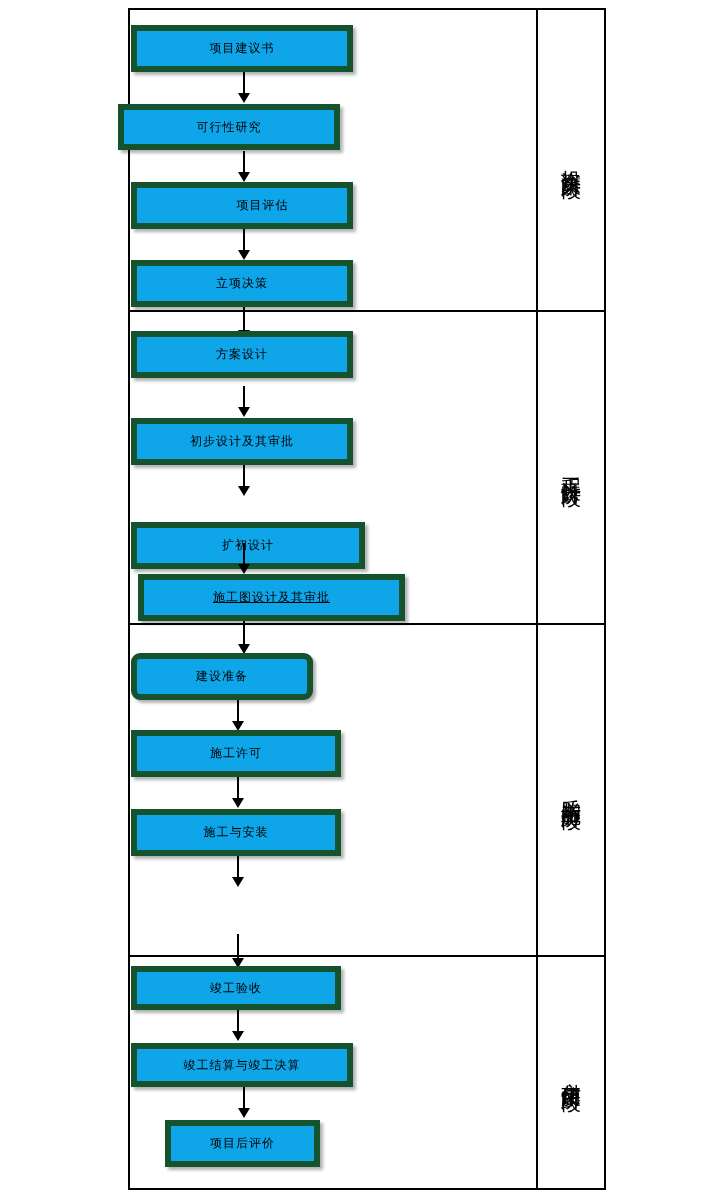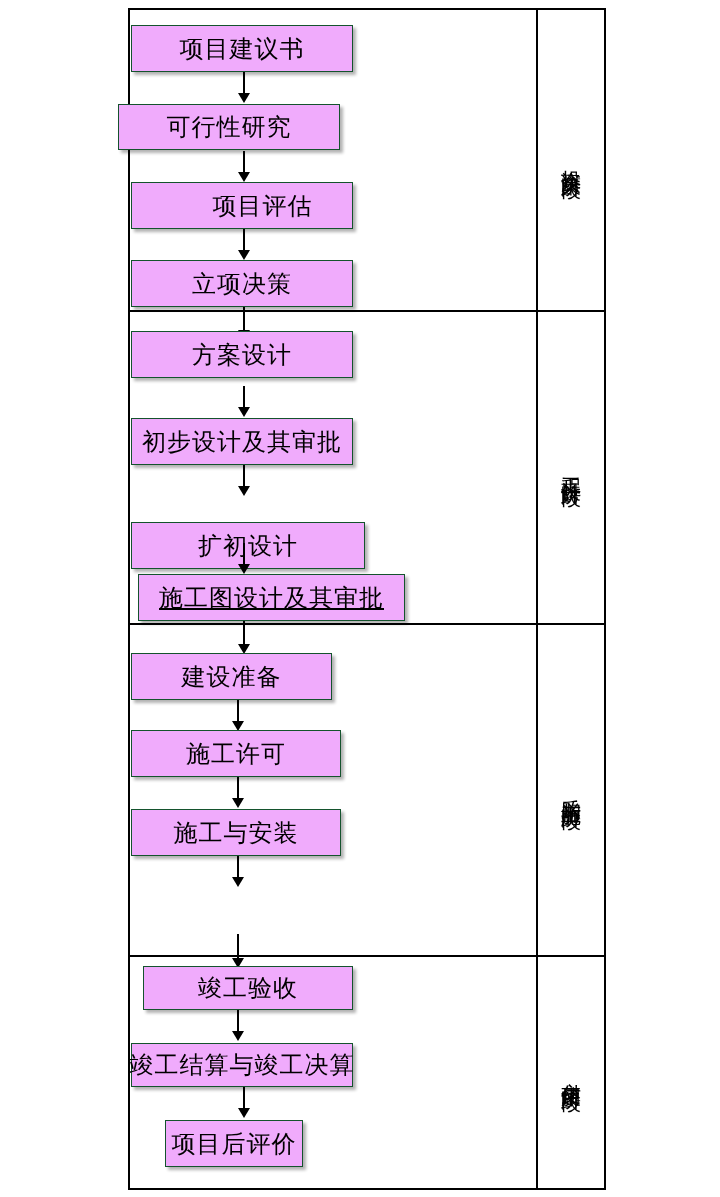--- a/index.html
+++ b/index.html
@@ -45,27 +45,27 @@
     left: 128px;
     width: 478px;
     height: 2px;
     background: #000;
   }
 
   
   .node {
     position: absolute;
     box-sizing: border-box;
-    border: 1px solid #14532d;
-    background: #f0abfc;
+    border: 6px solid #14532d;
+    background: #0ea5e9;
     box-shadow: 3px 3px 3px rgba(0,0,0,0.30);
     display: flex;
     align-items: center;
     justify-content: center;
-    font-size: 24px;
+    font-size: 12px;
     color: #000;
     letter-spacing: 1px;
     white-space: nowrap;
   }
 
   
   .arrow {
     position: absolute;
     width: 2px;
     background: #000;
@@ -127,38 +127,38 @@
 
   <div class="node" style="left:131px; top:418px; width:222px; height:47px;">初步设计及其审批</div>
   <div class="arrow" style="left:243px; top:465px; height:22px;"></div>
 
   <div class="node" style="left:131px; top:522px; width:234px; height:47px;">扩初设计</div>
   <div class="arrow" style="left:243px; top:543px; height:22px;"></div>
 
   <div class="node" style="left:138px; top:574px; width:267px; height:47px;text-decoration:underline;">施工图设计及其审批</div>
   <div class="arrow" style="left:243px; top:621px; height:24px;"></div>
 
-  <div class="node" style="left:131px; top:653px; width:201px; height:47px;">建设准备</div>
+  <div class="node" style="left:131px; top:653px; width:182px; height:47px;border-radius:9px;">建设准备</div>
   <div class="arrow" style="left:237px; top:700px; height:22px;"></div>
 
   <div class="node" style="left:131px; top:730px; width:210px; height:47px;">施工许可</div>
   <div class="arrow" style="left:237px; top:777px; height:22px;"></div>
 
   <div class="node" style="left:131px; top:809px; width:210px; height:47px;">施工与安装</div>
   <div class="arrow" style="left:237px; top:856px; height:22px;"></div>
 
   <div class="arrow" style="left:237px; top:934px; height:25px;"></div>
 
-  <div class="node" style="left:131px; top:966px; width:210px; height:44px;margin-left:12px;">竣工验收</div>
+  <div class="node" style="left:131px; top:966px; width:210px; height:44px;">竣工验收</div>
   <div class="arrow" style="left:237px; top:1010px; height:22px;"></div>
 
   <div class="node" style="left:131px; top:1043px; width:222px; height:44px;">竣工结算与竣工决算</div>
   <div class="arrow" style="left:243px; top:1087px; height:22px;"></div>
 
-  <div class="node" style="left:165px; top:1120px; width:138px; height:47px;">项目后评价</div>
+  <div class="node" style="left:165px; top:1120px; width:155px; height:47px;">项目后评价</div>
 
   <div class="stage-label" style="top:10px; height:300px;">投资决策阶段</div>
 
   <div class="stage-label" style="top:312px; height:311px;">工程设计阶段</div>
 
   <div class="stage-label" style="top:625px; height:330px;">采购与施工阶段</div>
 
   <div class="stage-label" style="top:957px; height:231px;">交付使用阶段</div>
 
 </div>

